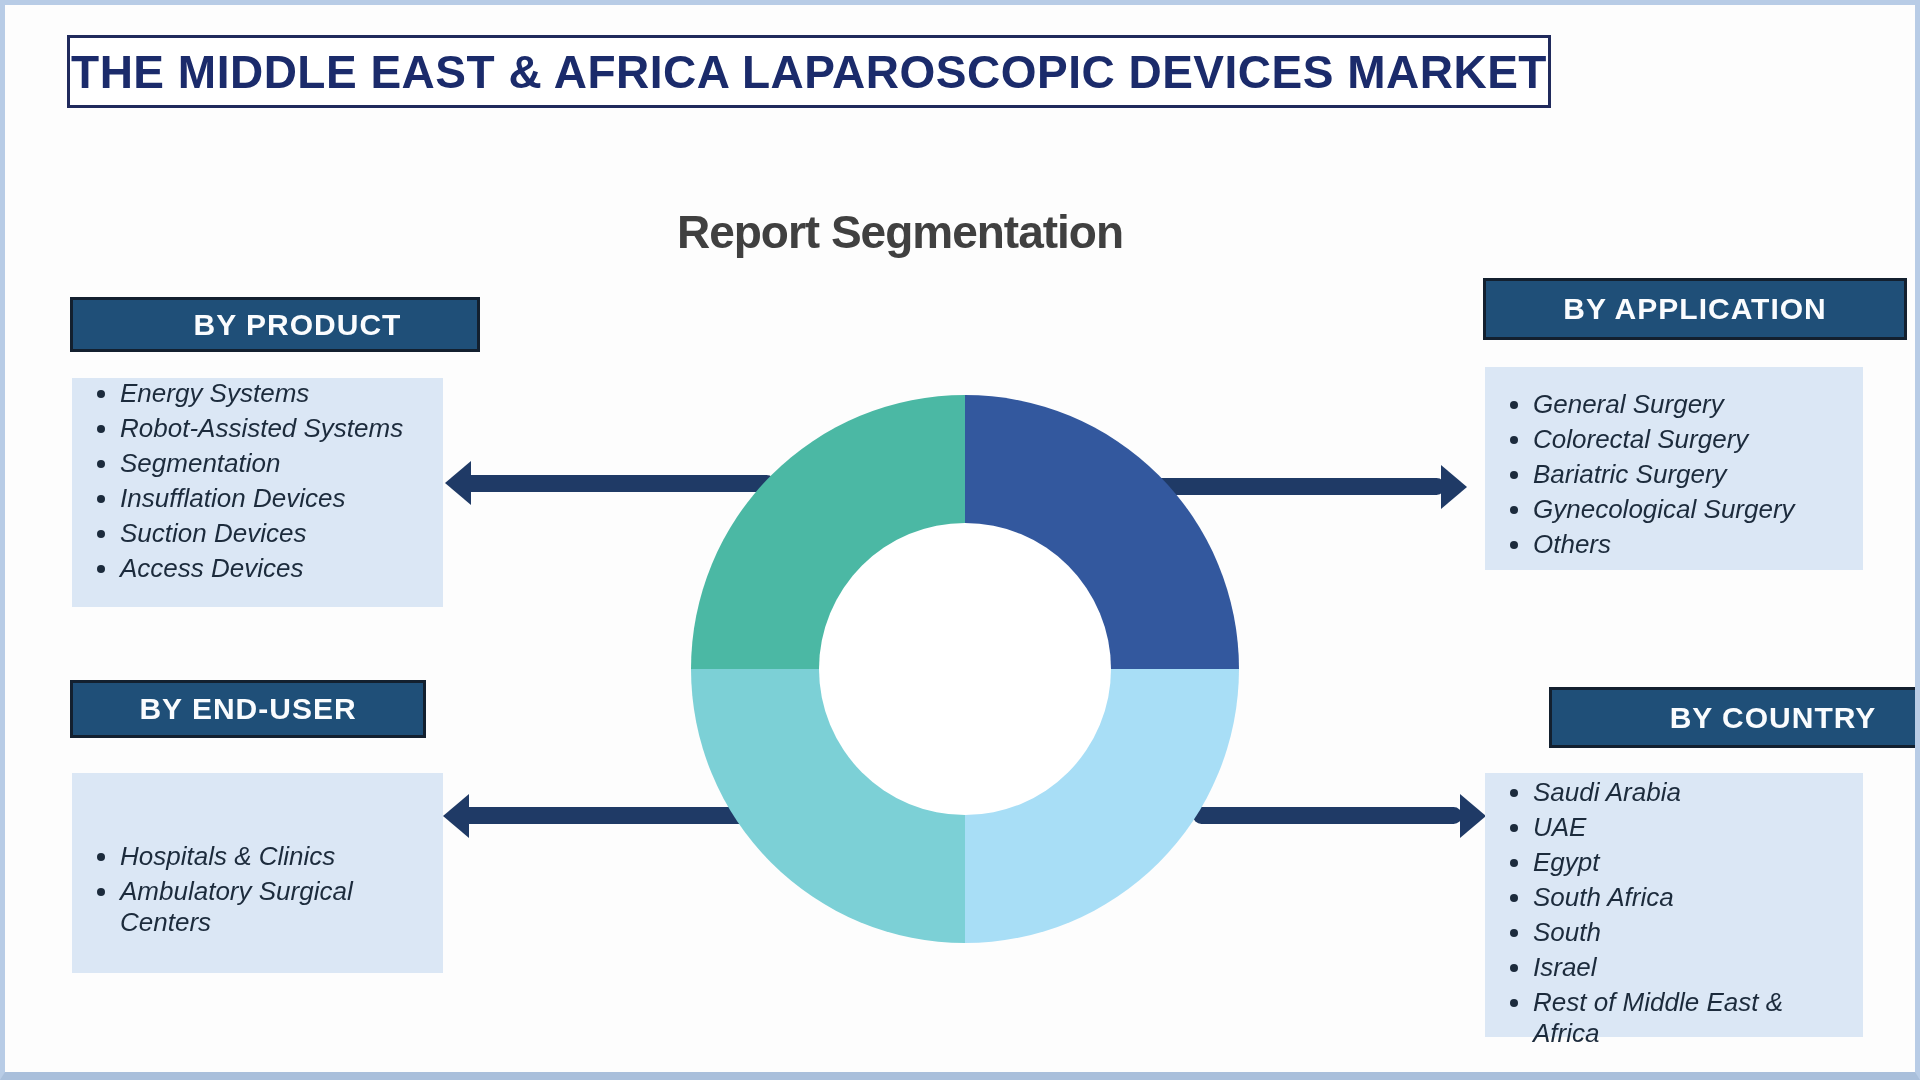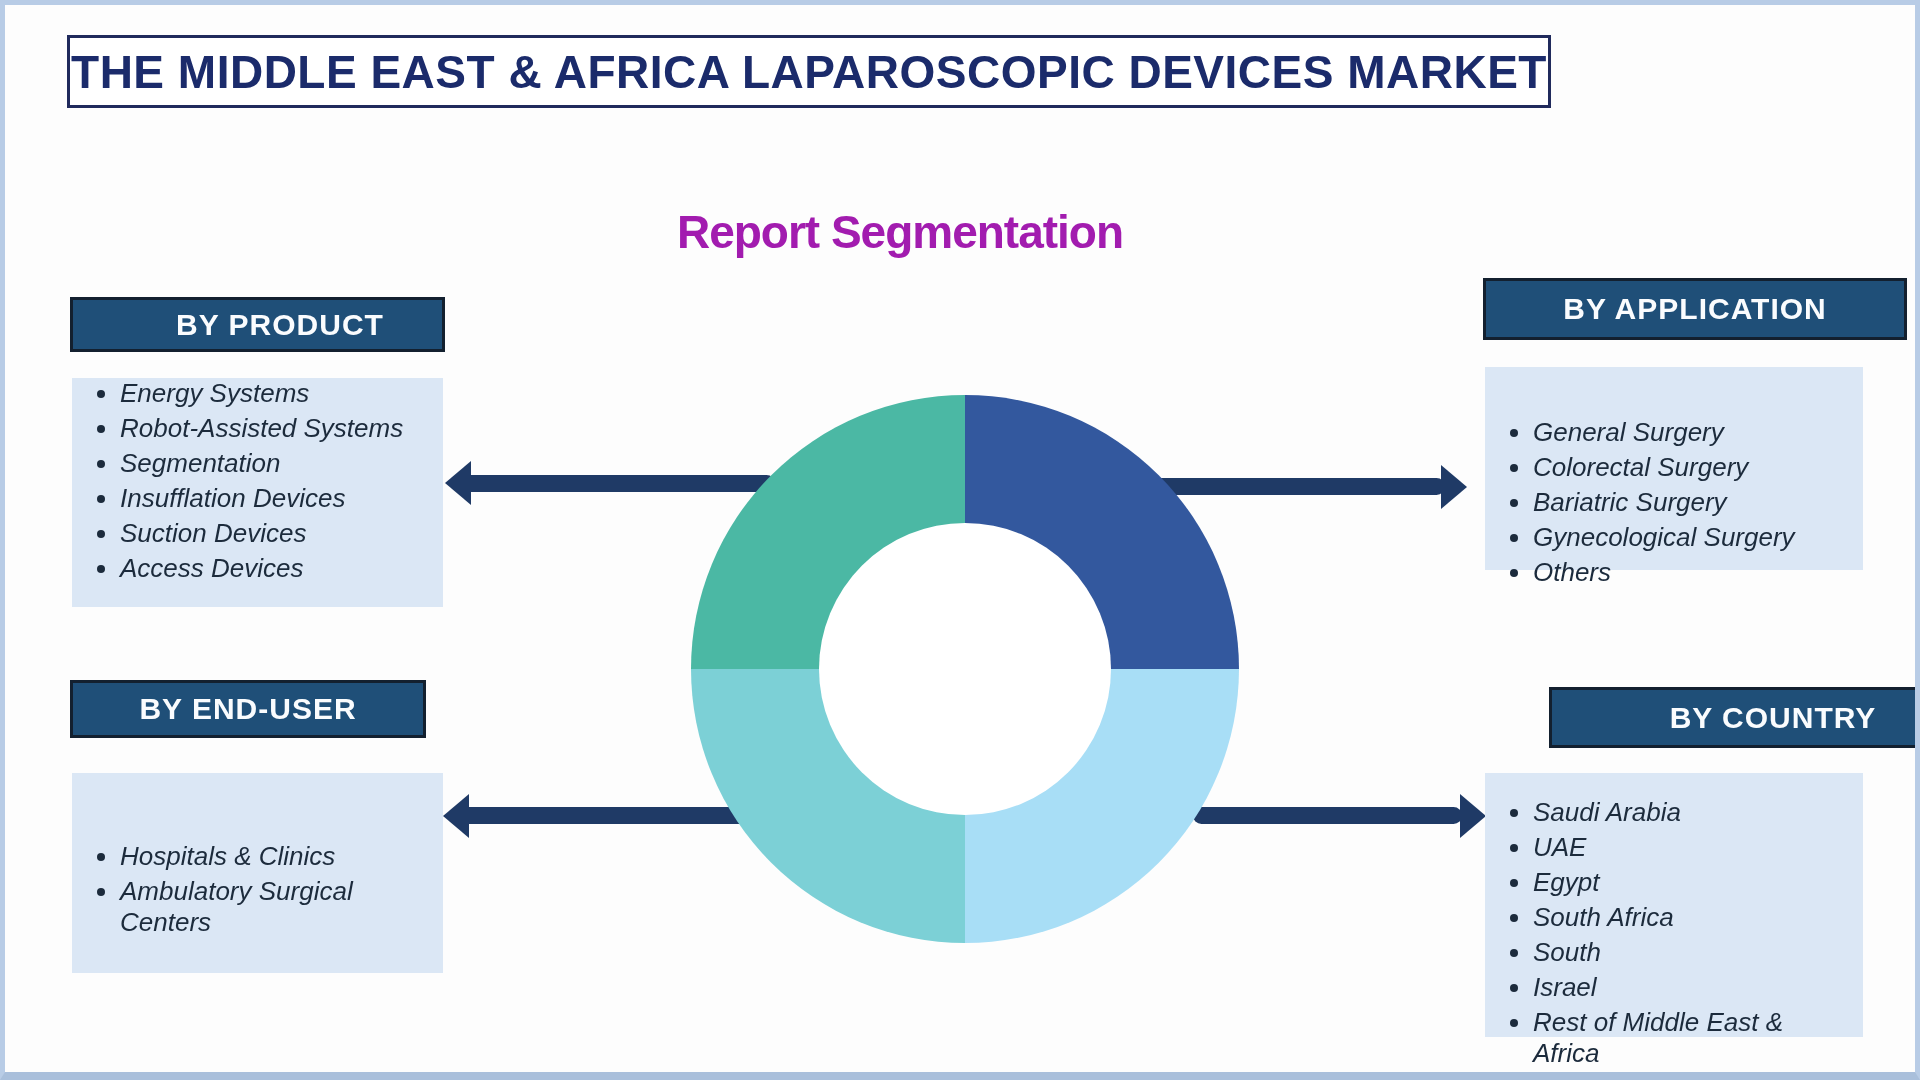--- a/index.html
+++ b/index.html
@@ -21,53 +21,53 @@
     display: flex; align-items: center; justify-content: center;
   }
   .title-box h1 {
     font-size: 46px; font-weight: bold; color: #1b2b6b; letter-spacing: 0.5px;
     white-space: nowrap;
   }
 
   
   .subtitle {
     left: 445px; top: 200px; width: 900px; text-align: center;
-    font-size: 46px; font-weight: bold; color: #a21caf; letter-spacing: -1px;
+    font-size: 46px; font-weight: bold; color: #404040; letter-spacing: -1px;
   }
 
   
   .seg-header {
     background: #1f4f78; border: 3px solid #13202f;
     display: flex; align-items: center; justify-content: center;
     color: #fafcfe; font-weight: bold; font-size: 30px; letter-spacing: 1px;
     z-index: 3;
   }
-  .hdr-product     { left: 65px;   top: 292px; width: 375px; height: 55px; padding-left: 45px; }
+  .hdr-product     { left: 65px;   top: 292px; width: 410px; height: 55px; padding-left: 45px; }
   .hdr-enduser     { left: 65px;   top: 675px; width: 356px; height: 58px; }
   .hdr-application { left: 1478px; top: 273px; width: 424px; height: 62px; }
   .hdr-country     { left: 1544px; top: 682px; width: 448px; height: 61px; }
 
   
   .seg-list {
     background: #dbe7f5; z-index: 3;
   }
   .list-product     { left: 67px;   top: 373px; width: 371px; height: 229px; }
   .list-enduser     { left: 67px;   top: 768px; width: 371px; height: 200px; }
   .list-application { left: 1480px; top: 362px; width: 378px; height: 203px; }
   .list-country     { left: 1480px; top: 768px; width: 378px; height: 264px; }
 
   .seg-list ul {
     list-style: disc outside;
     padding-left: 48px; padding-right: 8px;
     font-style: italic; font-size: 26px; line-height: 1.19;
     color: #1c2b3c;
   }
   .list-product ul     { }
-  .list-application ul { padding-top: 22px; margin-top: 28px; }
-  .list-country ul     { padding-top: 24px; }
+  .list-application ul { padding-top: 22px; }
+  .list-country ul     { padding-top: 4px; }
   .list-enduser ul     { padding-top: 68px; }
   .seg-list li { margin-bottom: 4px; }
 
   
   .donut {
     left: 686px; top: 390px; width: 548px; height: 548px;
     border-radius: 50%;
     background: conic-gradient(
       #33589e 0deg 90deg,
       #a8def6 90deg 180deg,

